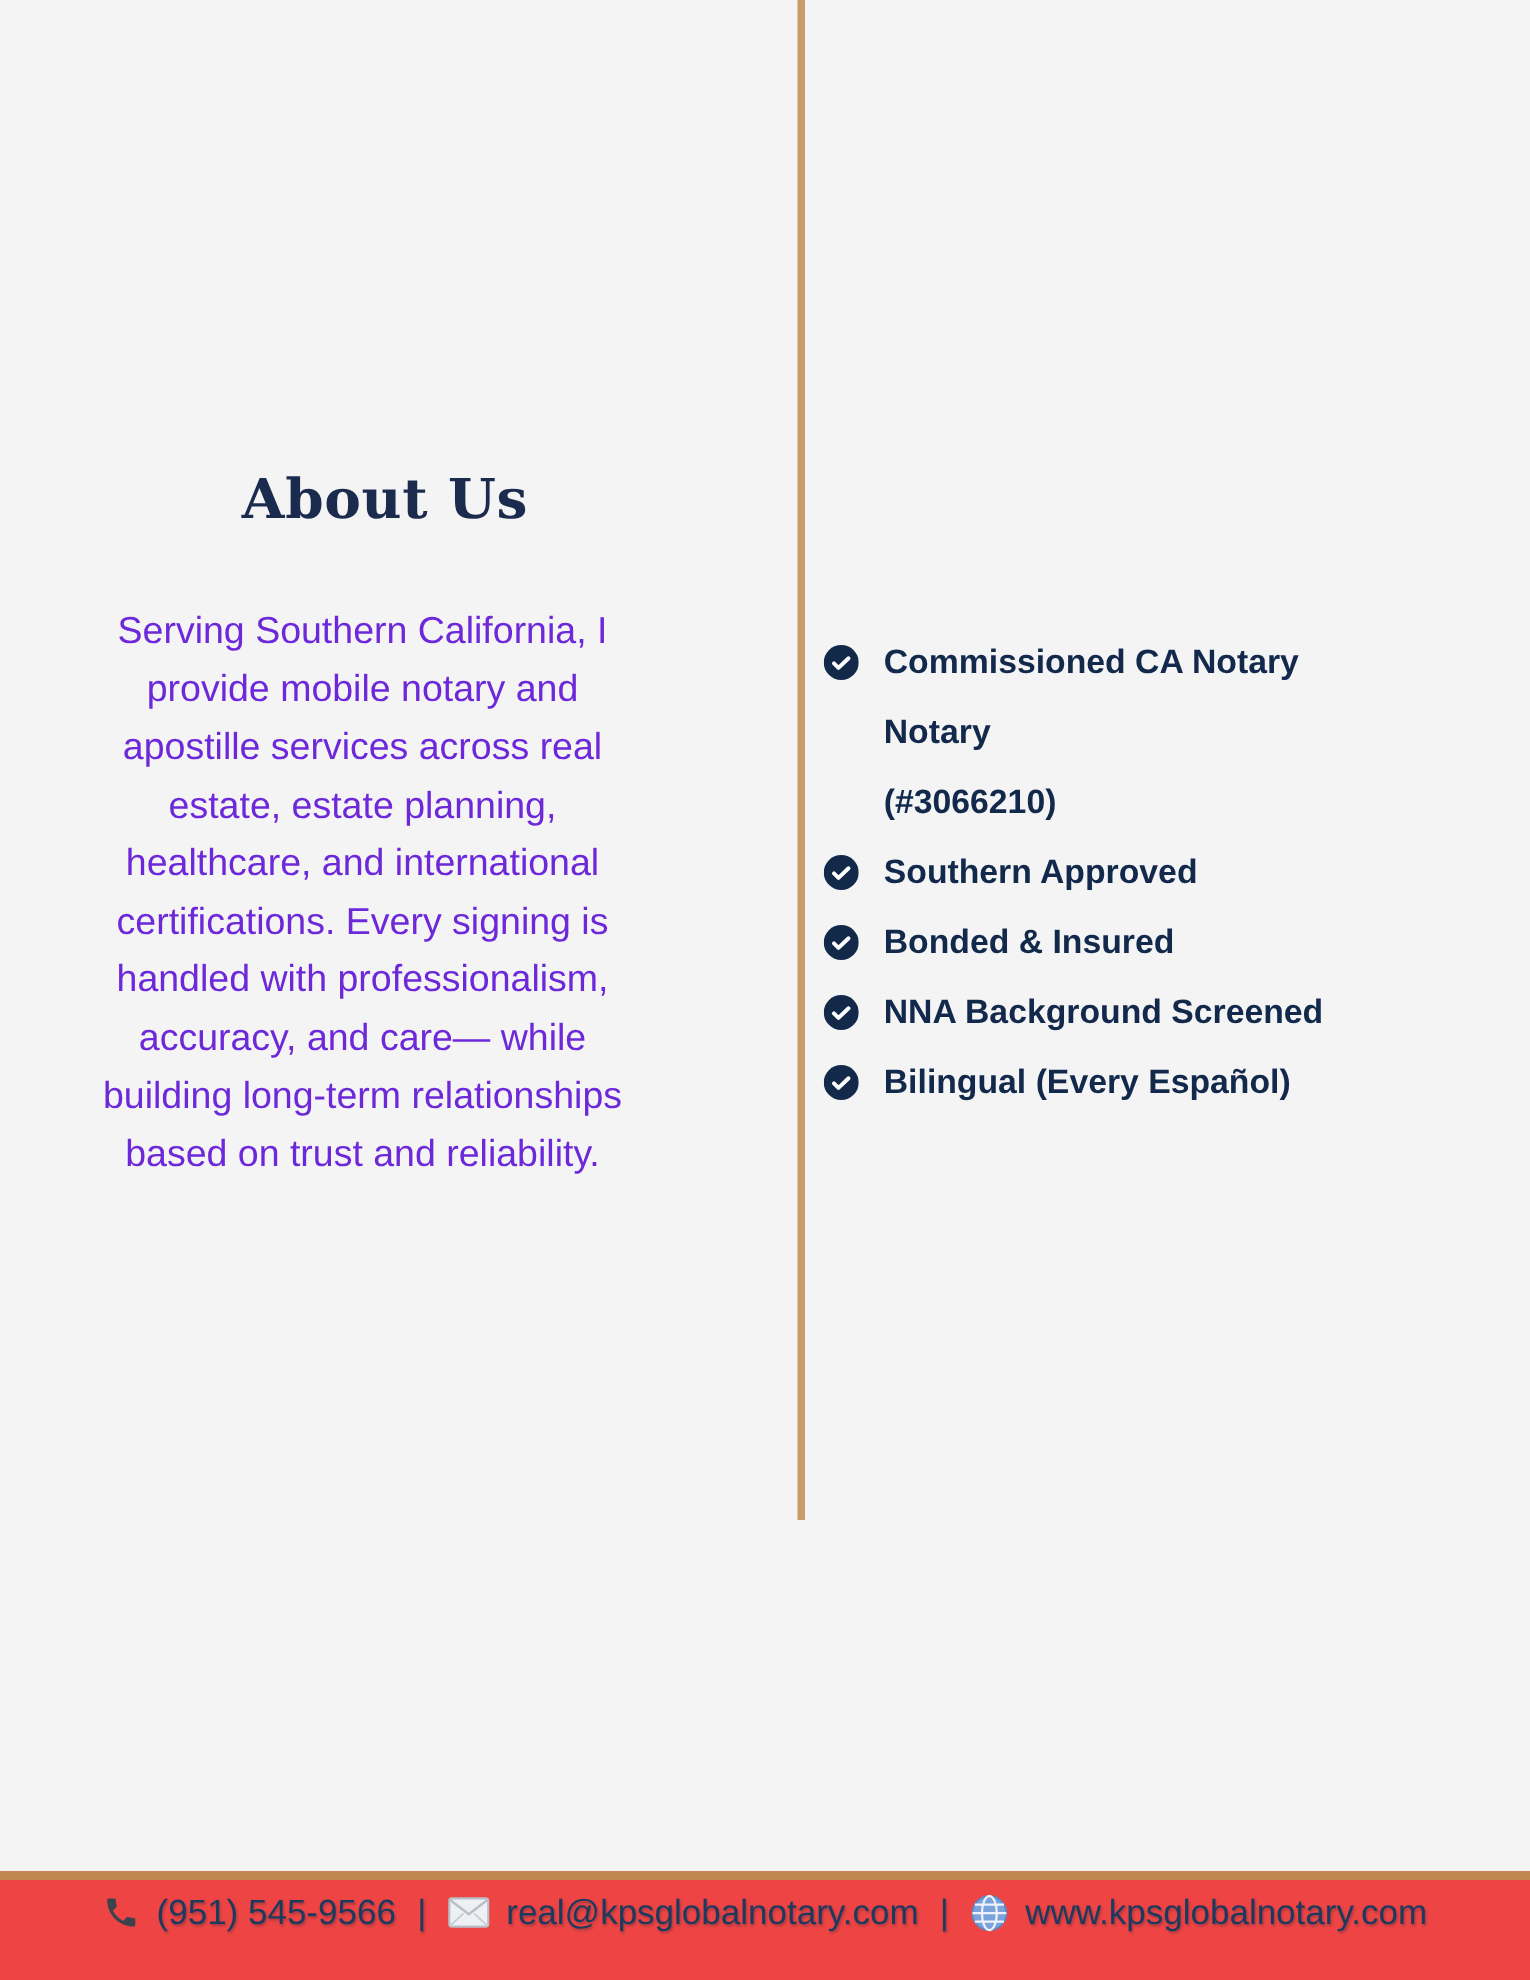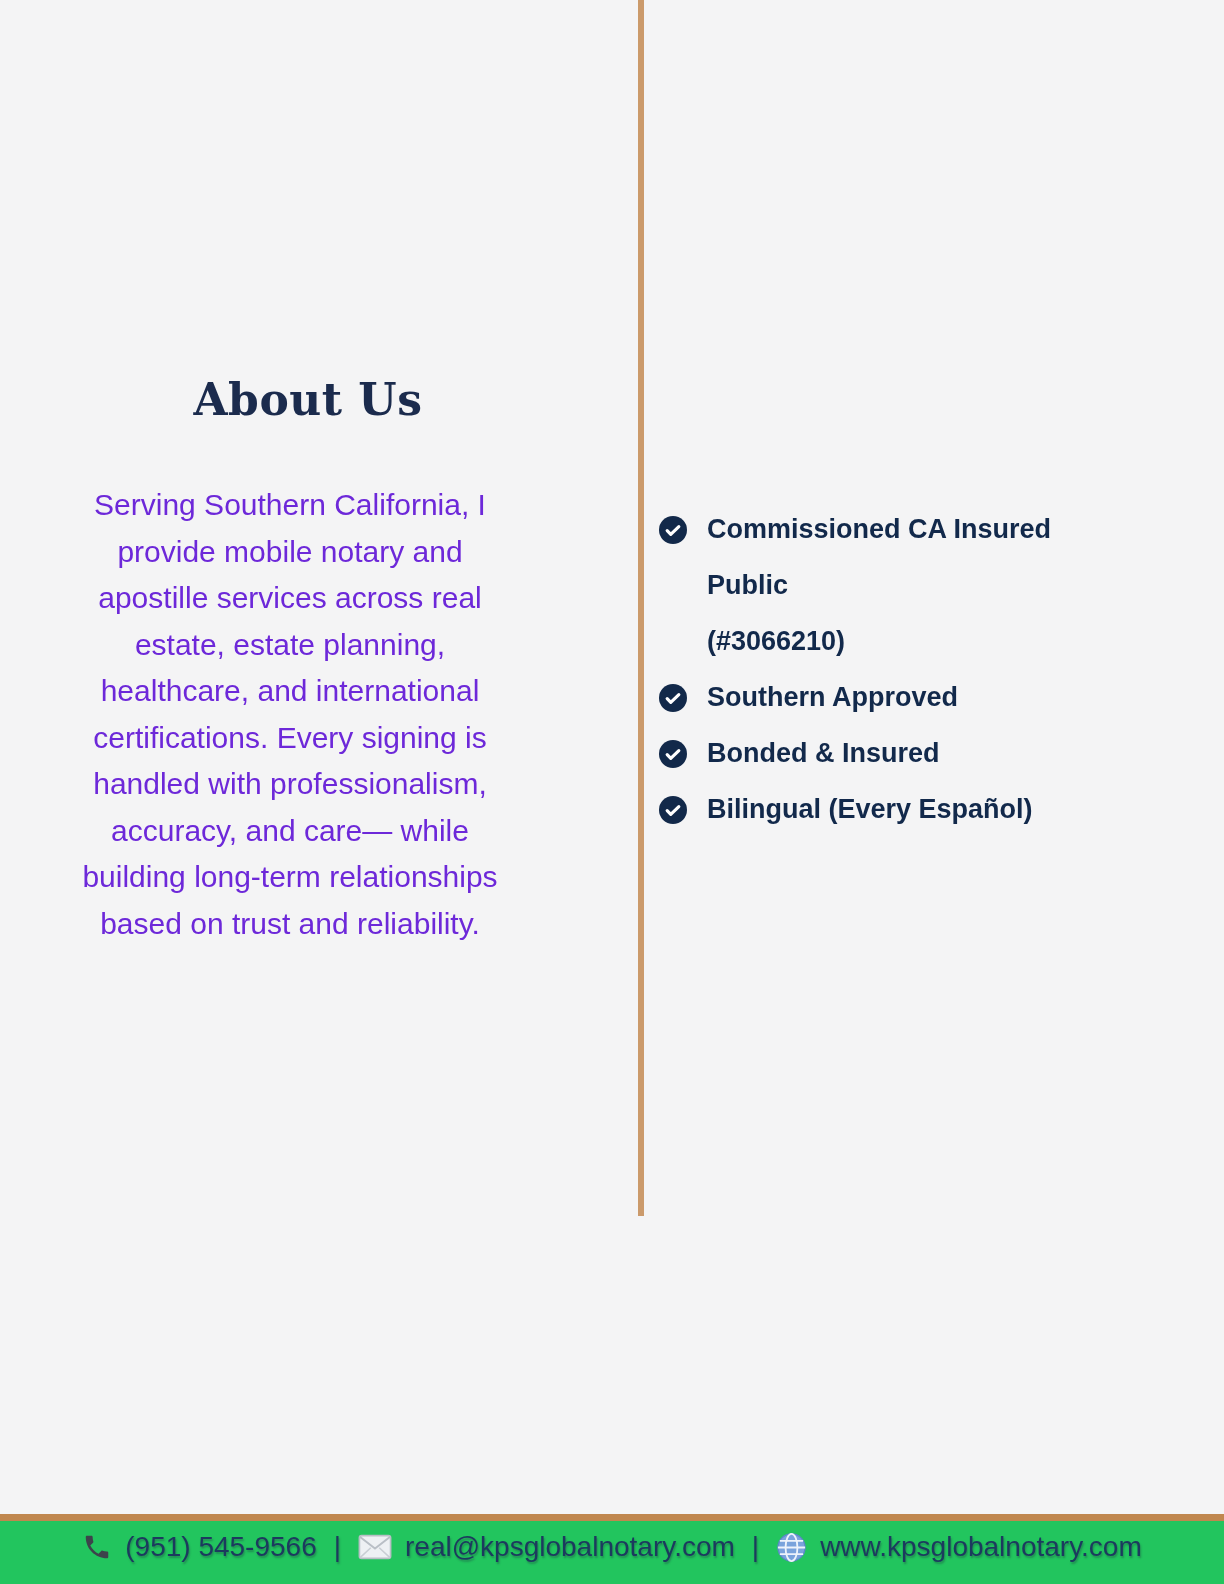--- a/index.html
+++ b/index.html
@@ -58,22 +58,22 @@
     line-height: 56px;
     color: #12294b;
     max-width: 420px;
   }
   .check-line { display: block; }
 
   
   .footer-bar {
     position: absolute;
     left: 0; bottom: 0;
-    width: 1224px; height: 70px;
-    background: #22c55e;
+    width: 1224px; height: 87px;
+    background: #ef4444;
     border-top: 7px solid #c0874f;
   }
   .footer-row {
     display: flex;
     align-items: center;
     justify-content: center;
     gap: 13px;
     height: 52px;
     font-size: 28px;
     color: #1c3a5e;
@@ -94,21 +94,21 @@
 <div class="checklist">
 
   <div class="check-item">
     <span class="check-icon">
       <svg viewBox="0 0 24 24" width="28" height="28">
           <circle cx="12" cy="12" r="12" fill="#12294a"></circle>
           <path d="M7 12.6l3.1 3.1L17 9.1" stroke="#ffffff" stroke-width="2.7" fill="none" stroke-linecap="round" stroke-linejoin="round"></path>
         </svg>
     </span>
     <span class="check-text">
-      <span class="check-line">Commissioned CA Insured Public</span>
+      <span class="check-line">Commissioned CA Notary Notary</span>
       <span class="check-line">(#3066210)</span>
     </span>
   </div>
 
   <div class="check-item">
     <span class="check-icon">
       <svg viewBox="0 0 24 24" width="28" height="28">
           <circle cx="12" cy="12" r="12" fill="#12294a"></circle>
           <path d="M7 12.6l3.1 3.1L17 9.1" stroke="#ffffff" stroke-width="2.7" fill="none" stroke-linecap="round" stroke-linejoin="round"></path>
         </svg>
@@ -123,20 +123,31 @@
       <svg viewBox="0 0 24 24" width="28" height="28">
           <circle cx="12" cy="12" r="12" fill="#12294a"></circle>
           <path d="M7 12.6l3.1 3.1L17 9.1" stroke="#ffffff" stroke-width="2.7" fill="none" stroke-linecap="round" stroke-linejoin="round"></path>
         </svg>
     </span>
     <span class="check-text">
       <span class="check-line">Bonded &amp; Insured</span>
     </span>
   </div>
 
+  <div class="check-item">
+    <span class="check-icon">
+      <svg viewBox="0 0 24 24" width="28" height="28">
+          <circle cx="12" cy="12" r="12" fill="#12294a"></circle>
+          <path d="M7 12.6l3.1 3.1L17 9.1" stroke="#ffffff" stroke-width="2.7" fill="none" stroke-linecap="round" stroke-linejoin="round"></path>
+        </svg>
+    </span>
+    <span class="check-text">
+      <span class="check-line">NNA Background Screened</span>
+    </span>
+  </div>
 
   <div class="check-item">
     <span class="check-icon">
       <svg viewBox="0 0 24 24" width="28" height="28">
           <circle cx="12" cy="12" r="12" fill="#12294a"></circle>
           <path d="M7 12.6l3.1 3.1L17 9.1" stroke="#ffffff" stroke-width="2.7" fill="none" stroke-linecap="round" stroke-linejoin="round"></path>
         </svg>
     </span>
     <span class="check-text">
       <span class="check-line">Bilingual (Every Español)</span>

